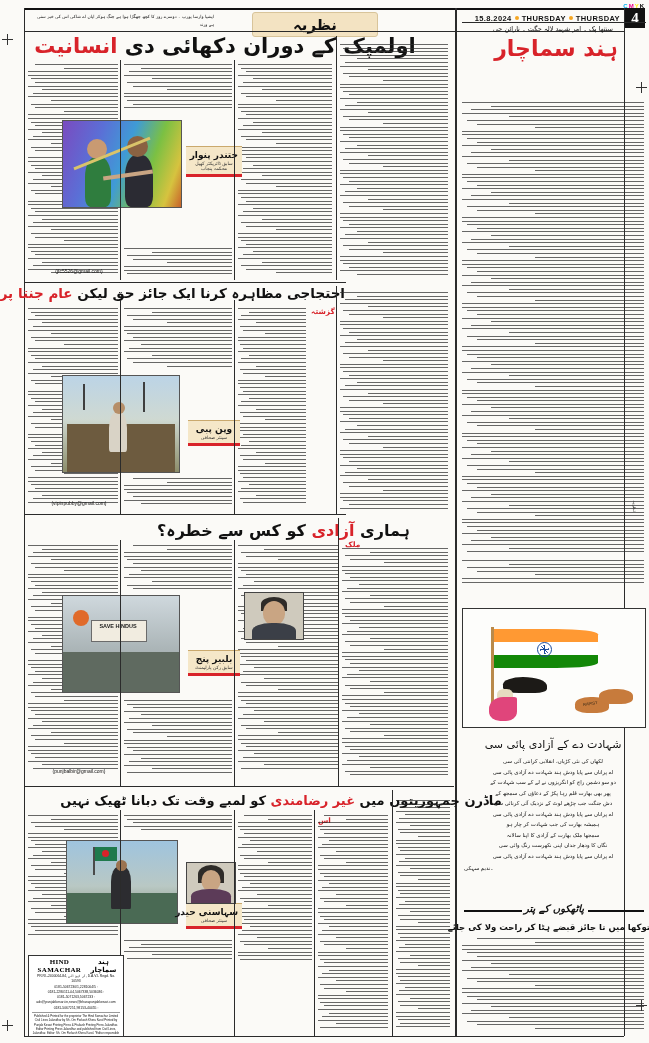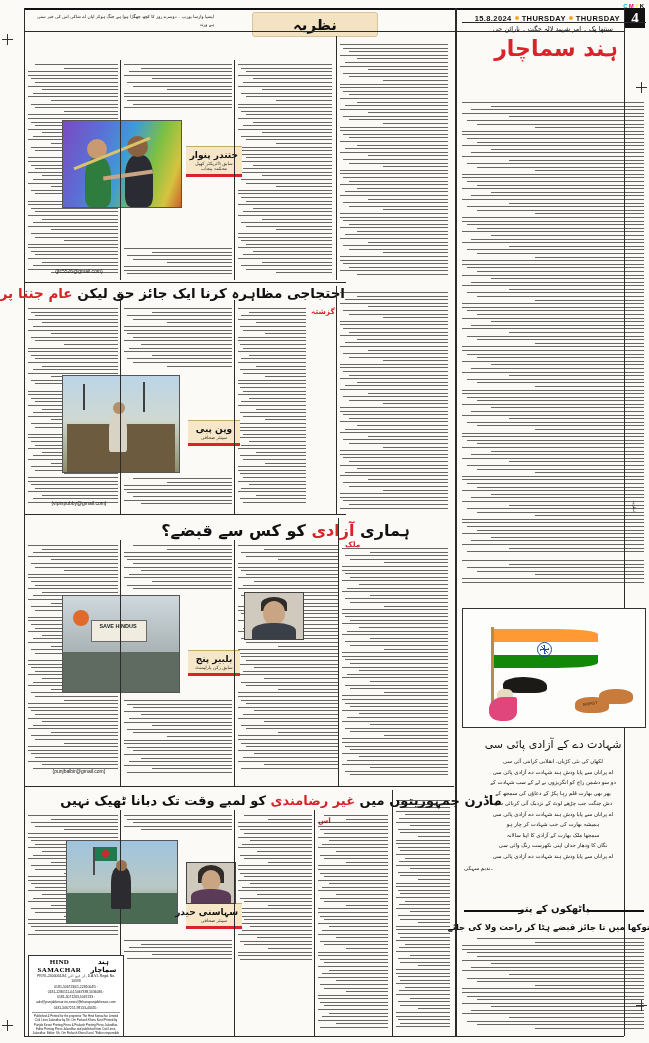--- a/index.html
+++ b/index.html
@@ -137,21 +137,21 @@
   .poem-title{
     position:absolute;direction:rtl;text-align:center;
     font-family:"DejaVu Sans",sans-serif;font-weight:normal;font-size:11px;color:#111;
   }
   .poem-line{
     direction:rtl;text-align:center;font-family:"DejaVu Sans",sans-serif;
     font-size:5.4px;color:#111;line-height:1.95;white-space:nowrap;
   }
   .sec-head{
     position:absolute;direction:rtl;text-align:center;
-    font-family:"DejaVu Sans",sans-serif;font-weight:bold;font-size:10px;color:#111;
+    font-family:"DejaVu Sans",sans-serif;font-weight:bold;font-size:10px;color:#111;font-style:italic;
   }
   .sec-rule{position:absolute;height:2px;background:#111;}
   .sub-hl{
     position:absolute;direction:rtl;text-align:center;
     font-family:"DejaVu Sans",sans-serif;font-weight:bold;font-size:9px;color:#111;white-space:nowrap;
   }
   .kicker{
     position:absolute;direction:rtl;font-family:"DejaVu Sans",sans-serif;
     font-weight:bold;font-size:7.5px;color:#d8232a;
   }
@@ -200,20 +200,23 @@
 
   <div class="pagenum">4</div>
 
   <div class="hrule" style="left:24px;top:31px;width:600px;"></div>
 
   <div class="vrule" style="left:455px;top:8px;height:1028px;width:2px;"></div>
   <div class="vrule" style="left:24px;top:8px;height:1028px;"></div>
   <div class="vrule" style="left:624px;top:8px;height:1028px;"></div>
   <div class="hrule" style="left:24px;top:1036px;width:600px;"></div>
 
+  <div class="hl hl1">
+    <span><span>اولمپک </span><span>کے دوران </span><span>دکھائی </span><span>دی </span><span class="red">انسانیت</span></span>
+  </div>
 
   <div class="body-col" style="left:238px;top:64px;width:94px;height:215px;">
       <div class="ln s1"></div>
       <div class="ln s3"></div>
       <div class="ln s2"></div>
       <div class="ln s5"></div>
       <div class="ln s4"></div>
       <div class="ln s7"></div>
       <div class="ln s1"></div>
       <div class="ln s6"></div>
@@ -672,21 +675,21 @@
       <div class="ln s2"></div>
       <div class="ln s8"></div>
       <div class="ln s5"></div>
       <div class="ln s1"></div>
       <div class="ln s3"></div>
       <div class="ln s2"></div>
       <div class="ln s5"></div>
     </div>
 
   <div class="hl hl3">
-    <span><span>ہماری </span><span class="red">آزادی </span><span>کو کس سے قبضے؟</span></span>
+    <span><span>ہماری </span><span class="red">آزادی </span><span>کو کس سے خطرہ؟</span></span>
   </div>
   <div class="kicker" style="left:345px;top:540px;">ملک</div>
 
   <div class="body-col" style="left:238px;top:545px;width:100px;height:230px;">
       <div class="ln s1"></div>
       <div class="ln s6"></div>
       <div class="ln s3"></div>
       <div class="ln s2"></div>
       <div class="ln s8"></div>
       <div class="ln s5"></div>

